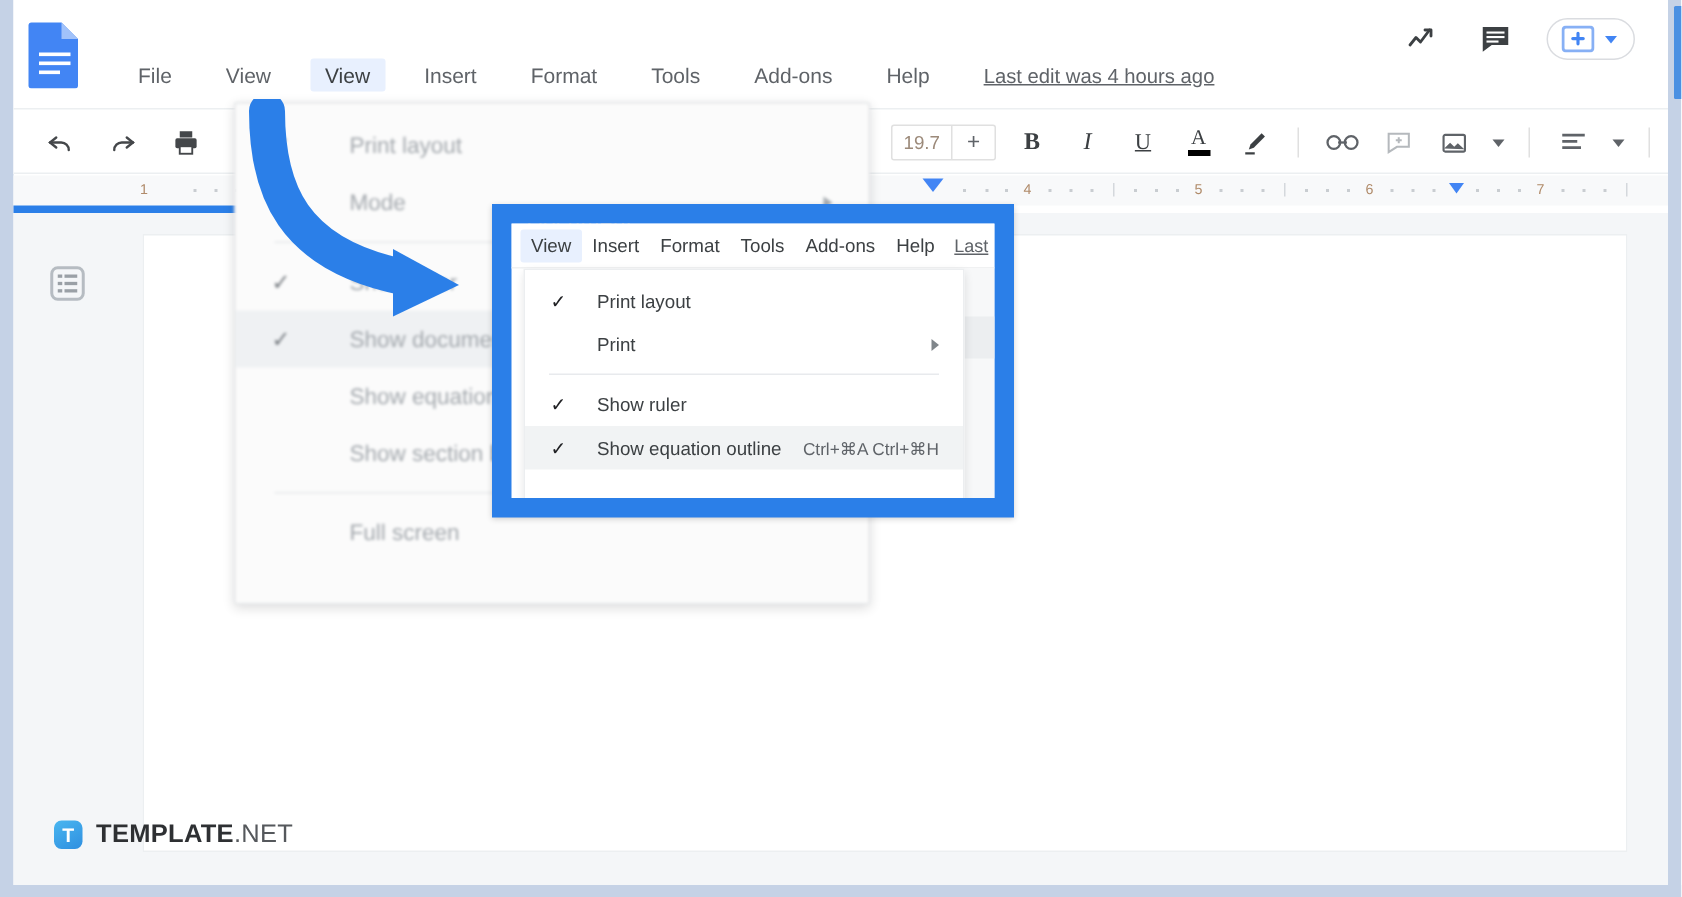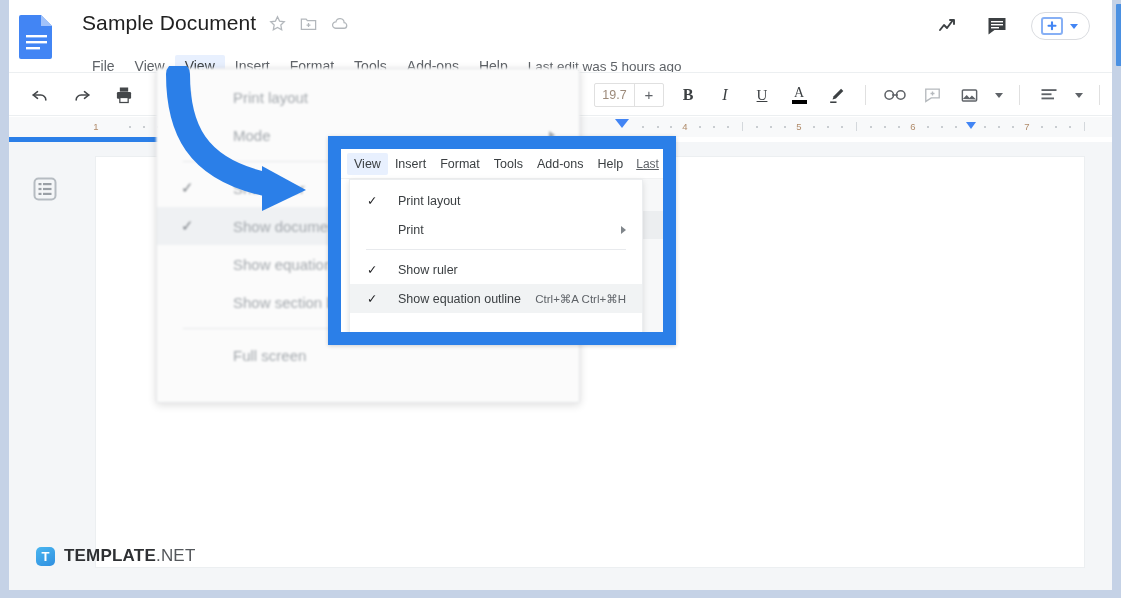--- a/index.html
+++ b/index.html
@@ -55,22 +55,22 @@
     height: 30px;
     display: flex; align-items: center; gap: 12px;
   }
   .doc-title {
     font-size: 21px; color: #212121; letter-spacing: 0.1px;
     white-space: nowrap;
   }
   .title-icon { width: 19px; height: 19px; display: block; opacity: .75; }
 
   .menubar {
-    position: absolute; left: 73px; top: 54px;
-    display: flex; align-items: center; gap: 0px;
+    position: absolute; left: 73px; top: 38px;
+    display: flex; align-items: center; gap: 16px;
     height: 24px;
   }
   .menu-item {
     font-size: 14px; color: #5f6368;
     padding: 3px 10px;
     border-radius: 2px;
     white-space: nowrap;
     cursor: default;
   }
   .menu-item.active {
@@ -346,53 +346,31 @@
     <div class="doc-logo">
       <svg width="37" height="46" viewBox="0 0 37 46">
         <path d="M3 2 h20 l11 11 v31 a2 2 0 0 1 -2 2 H3 a2 2 0 0 1 -2 -2 V4 a2 2 0 0 1 2 -2 z" fill="#4285f4"></path>
         <path d="M23 2 l11 11 h-11 z" fill="#a1c2fa"></path>
         <rect x="8" y="22" width="21" height="2.4" fill="#ffffff"></rect>
         <rect x="8" y="28" width="21" height="2.4" fill="#ffffff"></rect>
         <rect x="8" y="34" width="14" height="2.4" fill="#ffffff"></rect>
       </svg>
     </div>
 
-    <div class="title-row">
-      <div class="doc-title">Sample Document</div>
-
-      <span class="title-icon">
-        <svg width="19" height="19" viewBox="0 0 24 24" fill="none" stroke="#9aa0a6" stroke-width="1.6">
-          <path d="M12 3.5 l2.6 5.5 6 .8 -4.4 4.2 1.1 6 -5.3-2.9 -5.3 2.9 1.1-6 -4.4-4.2 6-.8 z"></path>
-        </svg>
-      </span>
-
-      <span class="title-icon">
-        <svg width="19" height="19" viewBox="0 0 24 24" fill="none" stroke="#9aa0a6" stroke-width="1.6">
-          <path d="M3 6.5 h6 l1.6 2 h10.4 v11 H3 z"></path>
-          <path d="M12 11.5 v5 M9.5 14 h5"></path>
-        </svg>
-      </span>
-
-      <span class="title-icon">
-        <svg width="19" height="19" viewBox="0 0 24 24" fill="none" stroke="#9aa0a6" stroke-width="1.6">
-          <path d="M7 18 h10.5 a3.5 3.5 0 0 0 .3-7 A5.2 5.2 0 0 0 7.5 10 A4 4 0 0 0 7 18 z"></path>
-        </svg>
-      </span>
-    </div>
 
     <div class="menubar">
       <div class="menu-item">File</div>
       <div class="menu-item">View</div>
       <div class="menu-item active">View</div>
       <div class="menu-item">Insert</div>
       <div class="menu-item">Format</div>
       <div class="menu-item">Tools</div>
       <div class="menu-item">Add-ons</div>
       <div class="menu-item">Help</div>
-      <div class="last-edit">Last edit was 5 hours ago</div>
+      <div class="last-edit">Last edit was 4 hours ago</div>
     </div>
 
     <div class="header-actions">
       <span class="hdr-icon-btn">
         <svg width="24" height="24" viewBox="0 0 24 24" fill="none" stroke="#3c4043" stroke-width="1.9" stroke-linecap="round" stroke-linejoin="round">
           <path d="M3 16 l4-5 3 3 6-8"></path>
           <path d="M13 6 h4 v4"></path>
         </svg>
       </span>
       <span class="hdr-icon-btn">

